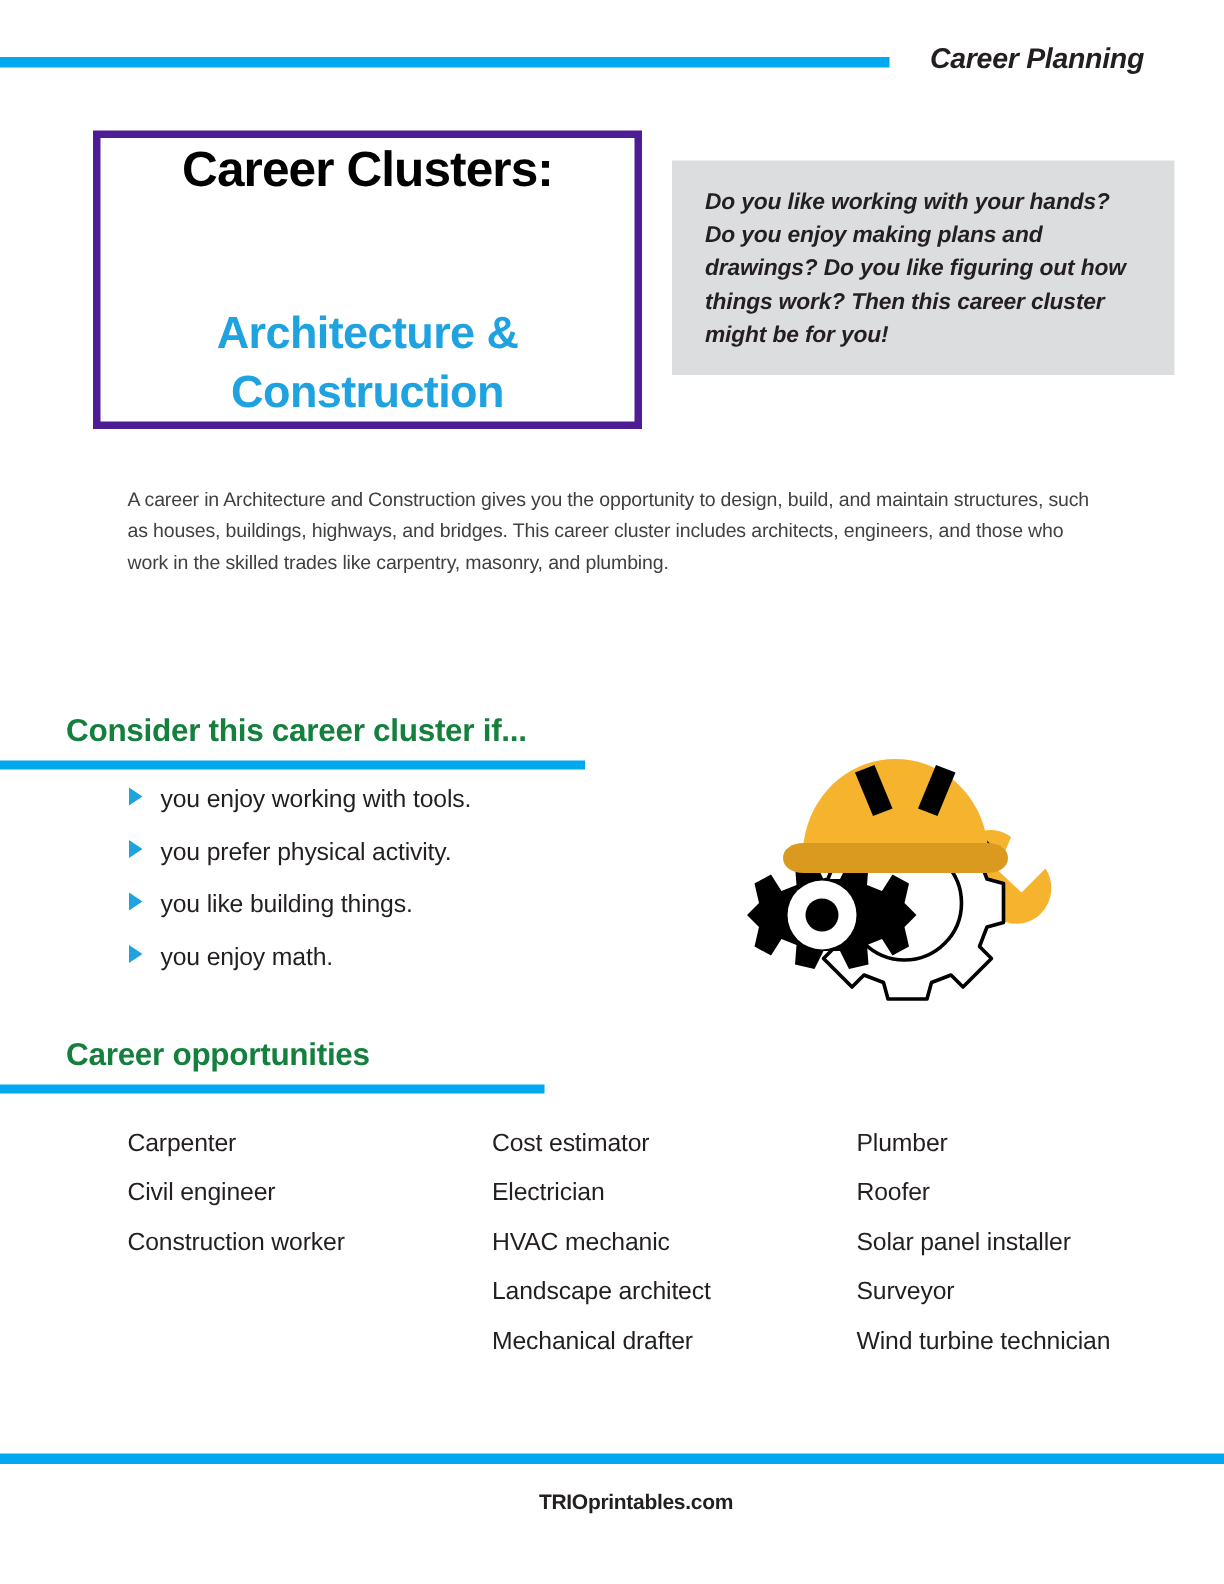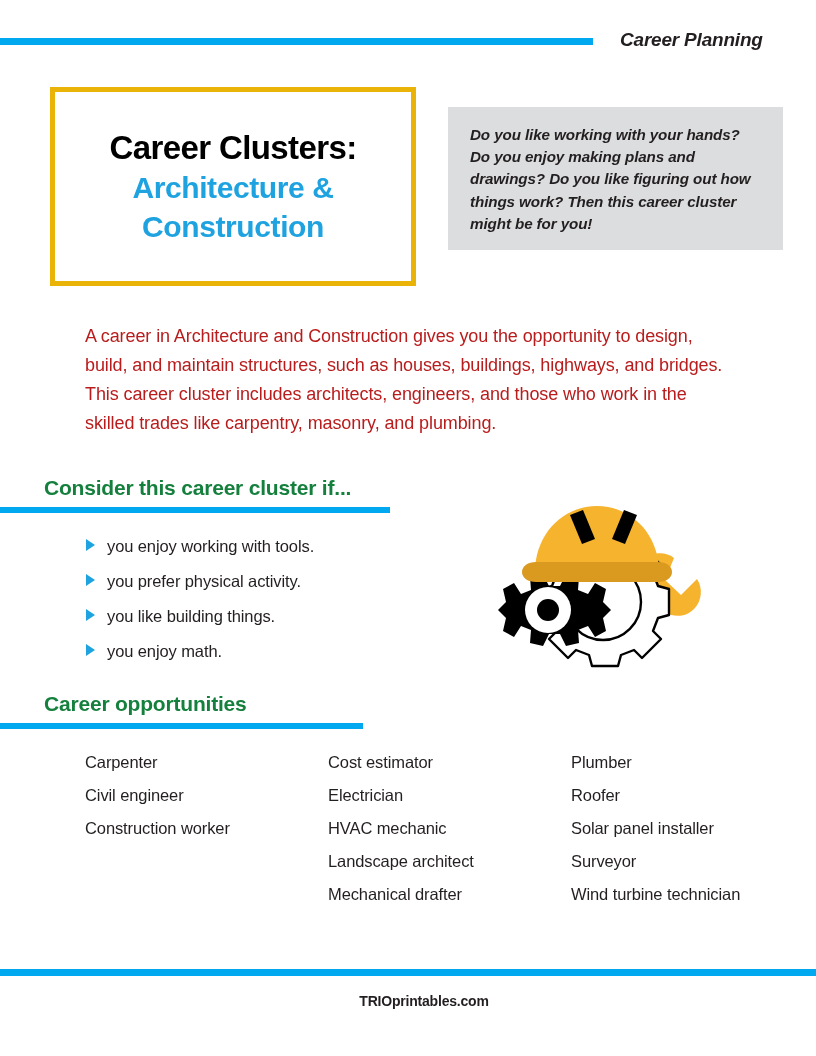--- a/index.html
+++ b/index.html
@@ -33,31 +33,31 @@
     font-weight: bold;
     font-style: italic;
     color: #231f20;
     letter-spacing: -0.2px;
     white-space: nowrap;
   }
 
   
   .title-box {
     position: absolute;
-    left: 50px;
+    left: 62px;
     top: 87px;
     width: 366px;
     height: 199px;
-    border: 5px solid #eab308;
+    border: 5px solid #4c1d95;
     box-sizing: border-box;
     background: #ffffff;
     display: flex;
     flex-direction: column;
     align-items: center;
-    justify-content: center;
+    justify-content: space-between;
   }
   .title-line-1 {
     font-size: 33px;
     font-weight: bold;
     color: #000000;
     letter-spacing: -0.6px;
     line-height: 1.28;
     text-align: center;
   }
   .title-line-2 {
@@ -89,23 +89,23 @@
     color: #231f20;
     letter-spacing: -0.1px;
   }
 
   
   .intro {
     position: absolute;
     left: 85px;
     top: 322px;
     width: 650px;
-    font-size: 18px;
+    font-size: 13px;
     line-height: 1.62;
-    color: #b91c1c;
+    color: #404040;
     letter-spacing: -0.1px;
   }
 
   
   .section {
     position: absolute;
     left: 0;
     width: 100%;
   }
   .section-title {
@@ -137,21 +137,20 @@
     margin: 0;
     padding: 0;
   }
   .bullets li {
     display: flex;
     align-items: baseline;
     font-size: 16.5px;
     color: #231f20;
     margin-bottom: 16px;
     letter-spacing: -0.1px;
-    margin-top: 13px;
   }
   .bullet-arrow {
     width: 0;
     height: 0;
     border-left: 9px solid #1fa3e0;
     border-top: 6px solid transparent;
     border-bottom: 6px solid transparent;
     margin-right: 12px;
     flex: 0 0 auto;
     position: relative;

